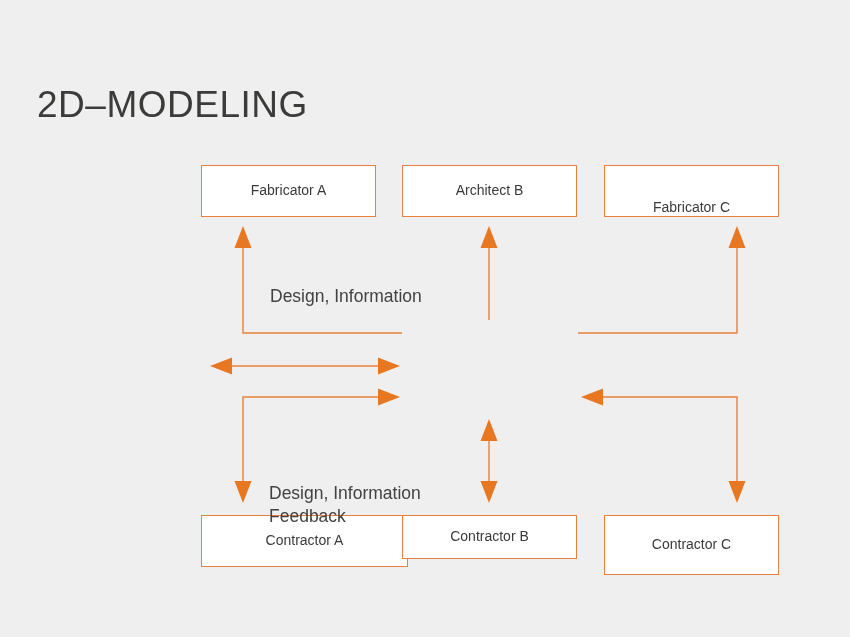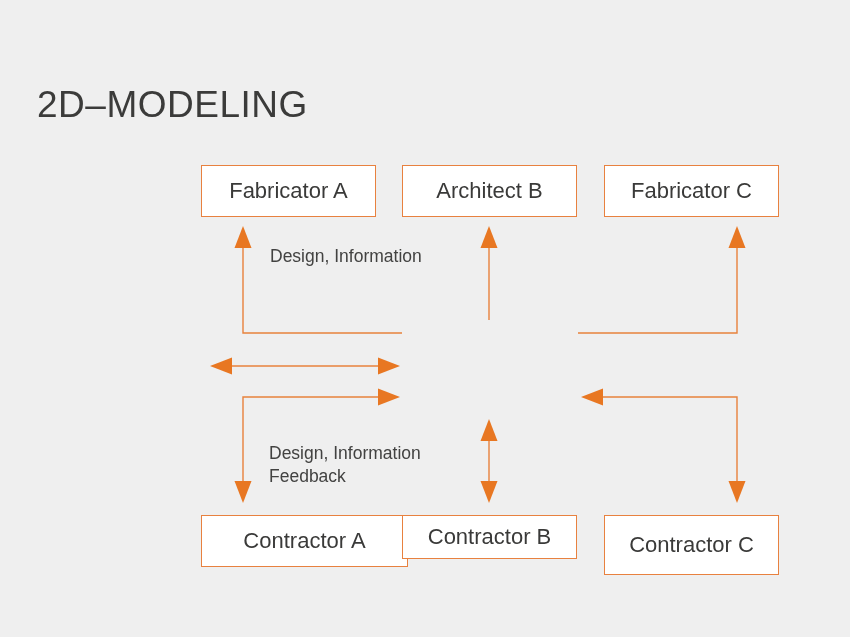--- a/index.html
+++ b/index.html
@@ -25,34 +25,34 @@
     color:var(--title);line-height:1;
   }
   svg.connectors{position:absolute;left:0;top:0;}
   .c-line{stroke:var(--line);stroke-width:1.4;fill:none;}
   .c-head{fill:var(--arrow);stroke:none;}
   .node{
     position:absolute;box-sizing:border-box;
     background:var(--node-fill);
     border:1px solid var(--node-border);
     display:flex;align-items:center;justify-content:center;
-    font-size:22px;color:var(--text);
+    font-size:14px;color:var(--text);
     text-align:center;white-space:pre-line;line-height:1.25;
   }
   .n-fab-a{left:201px;top:165px;width:175px;height:52px;}
   .n-fab-b{left:402px;top:165px;width:175px;height:52px;}
-  .n-fab-c{left:604px;top:165px;width:175px;height:52px;}
+  .n-fab-c{left:604px;top:165px;width:175px;height:52px;align-items:flex-end;}
   .n-client{left:28px;top:336px;width:175px;height:58px;}
   .n-architect{left:402px;top:320px;width:176px;height:91px;}
   .n-con-a{left:201px;top:515px;width:207px;height:52px;}
   .n-con-b{left:402px;top:515px;width:175px;height:44px;}
   .n-con-c{left:604px;top:515px;width:175px;height:60px;}
   .edge-label{
     position:absolute;font-size:17.5px;color:var(--label);
-    line-height:1.3;white-space:pre-line;
+    line-height:1.3;white-space:pre-line;margin-top:40px;
   }
   .el-fab{left:270px;top:245px;}
   .el-con{left:269px;top:442px;}
 </style>
 </head>
 <body>
 
 <div class="stage">
 
   <h1 class="title">2D–MODELING</h1>

